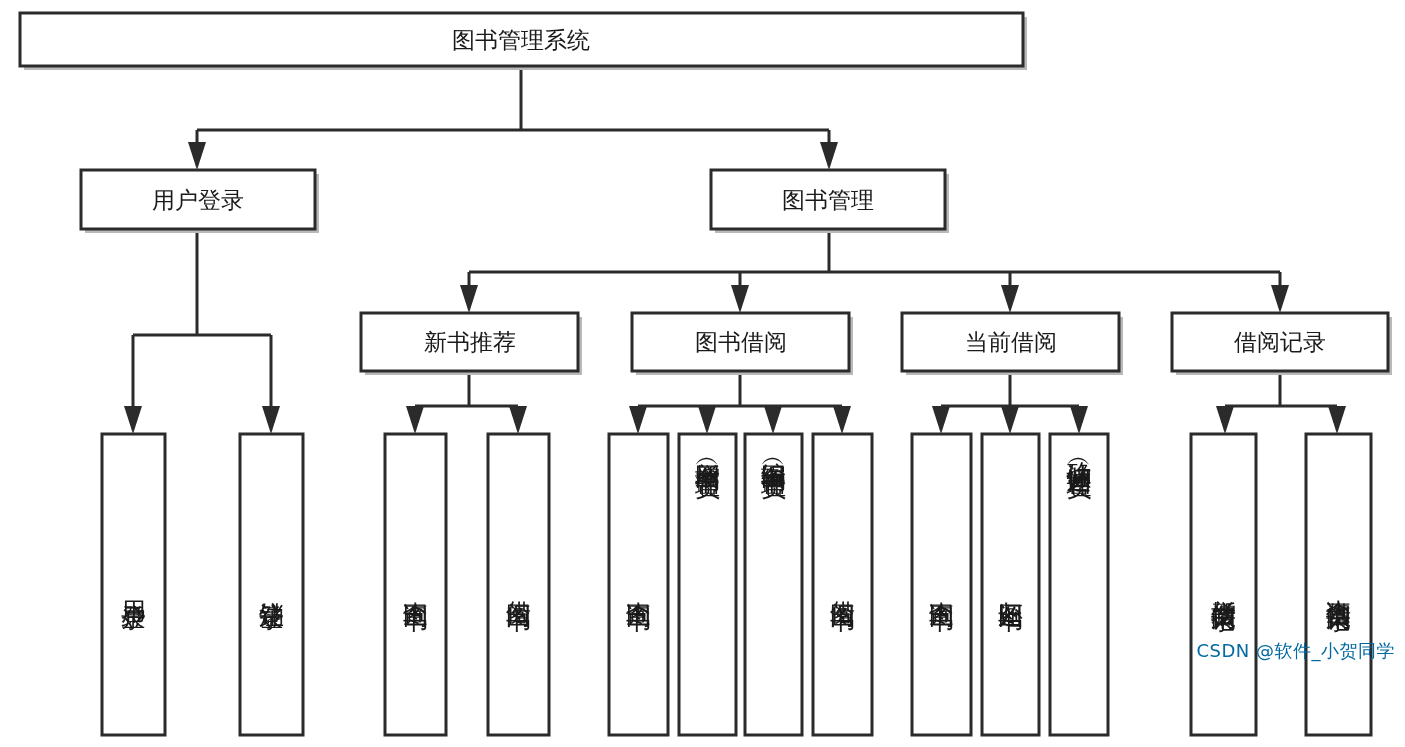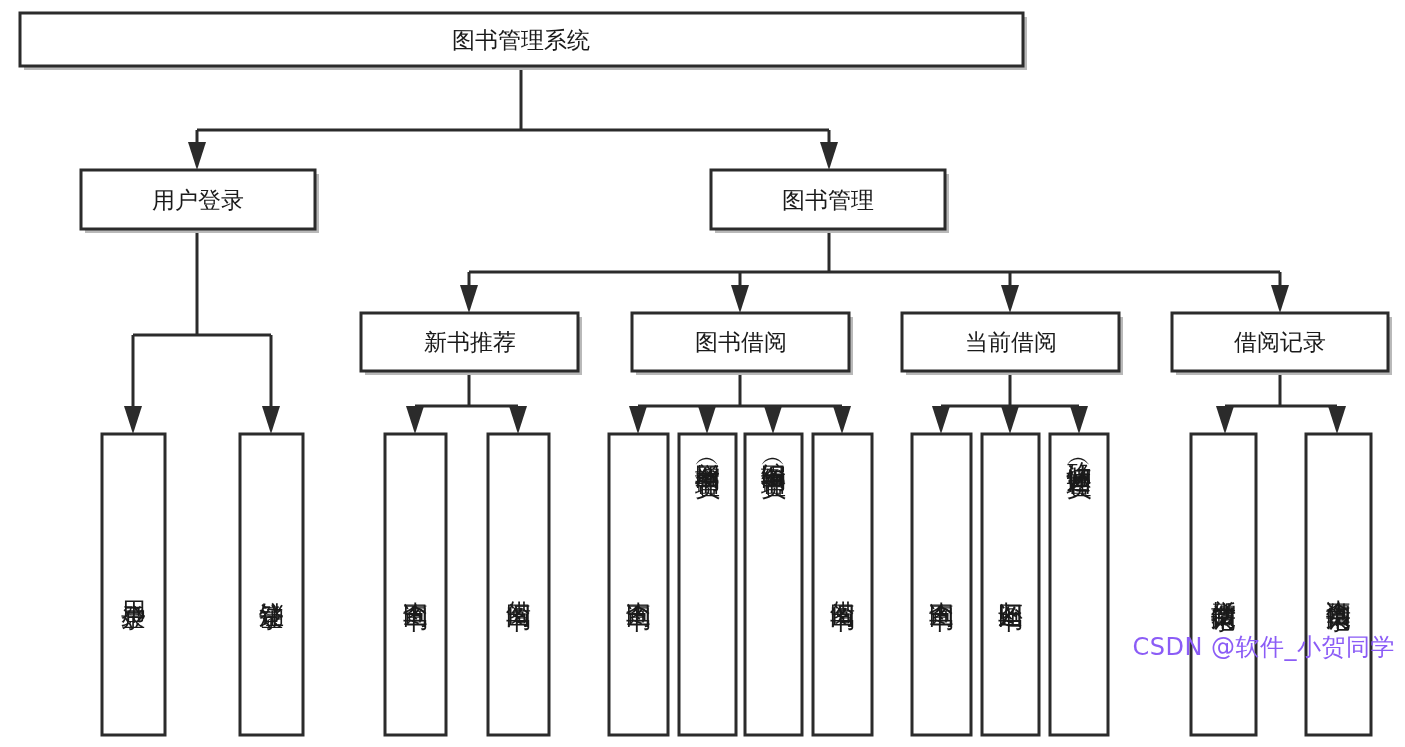--- a/index.html
+++ b/index.html
@@ -67,22 +67,22 @@
     line-height: 1.08;
     letter-spacing: 2px;
     color: #1a1a1a;
     white-space: nowrap;
   }
   .watermark {
     position: absolute;
     right: 10px;
     bottom: 4px;
     font-family: "DejaVu Sans", "Liberation Sans", sans-serif;
-    font-size: 24px;
-    color: #8b5cf6;
+    font-size: 18px;
+    color: #0369a1;
     letter-spacing: 0.5px;
     white-space: nowrap;
     text-align: center;
   }
 </style>
 </head>
 <body>
 
 <div id="diagram-root">
 

